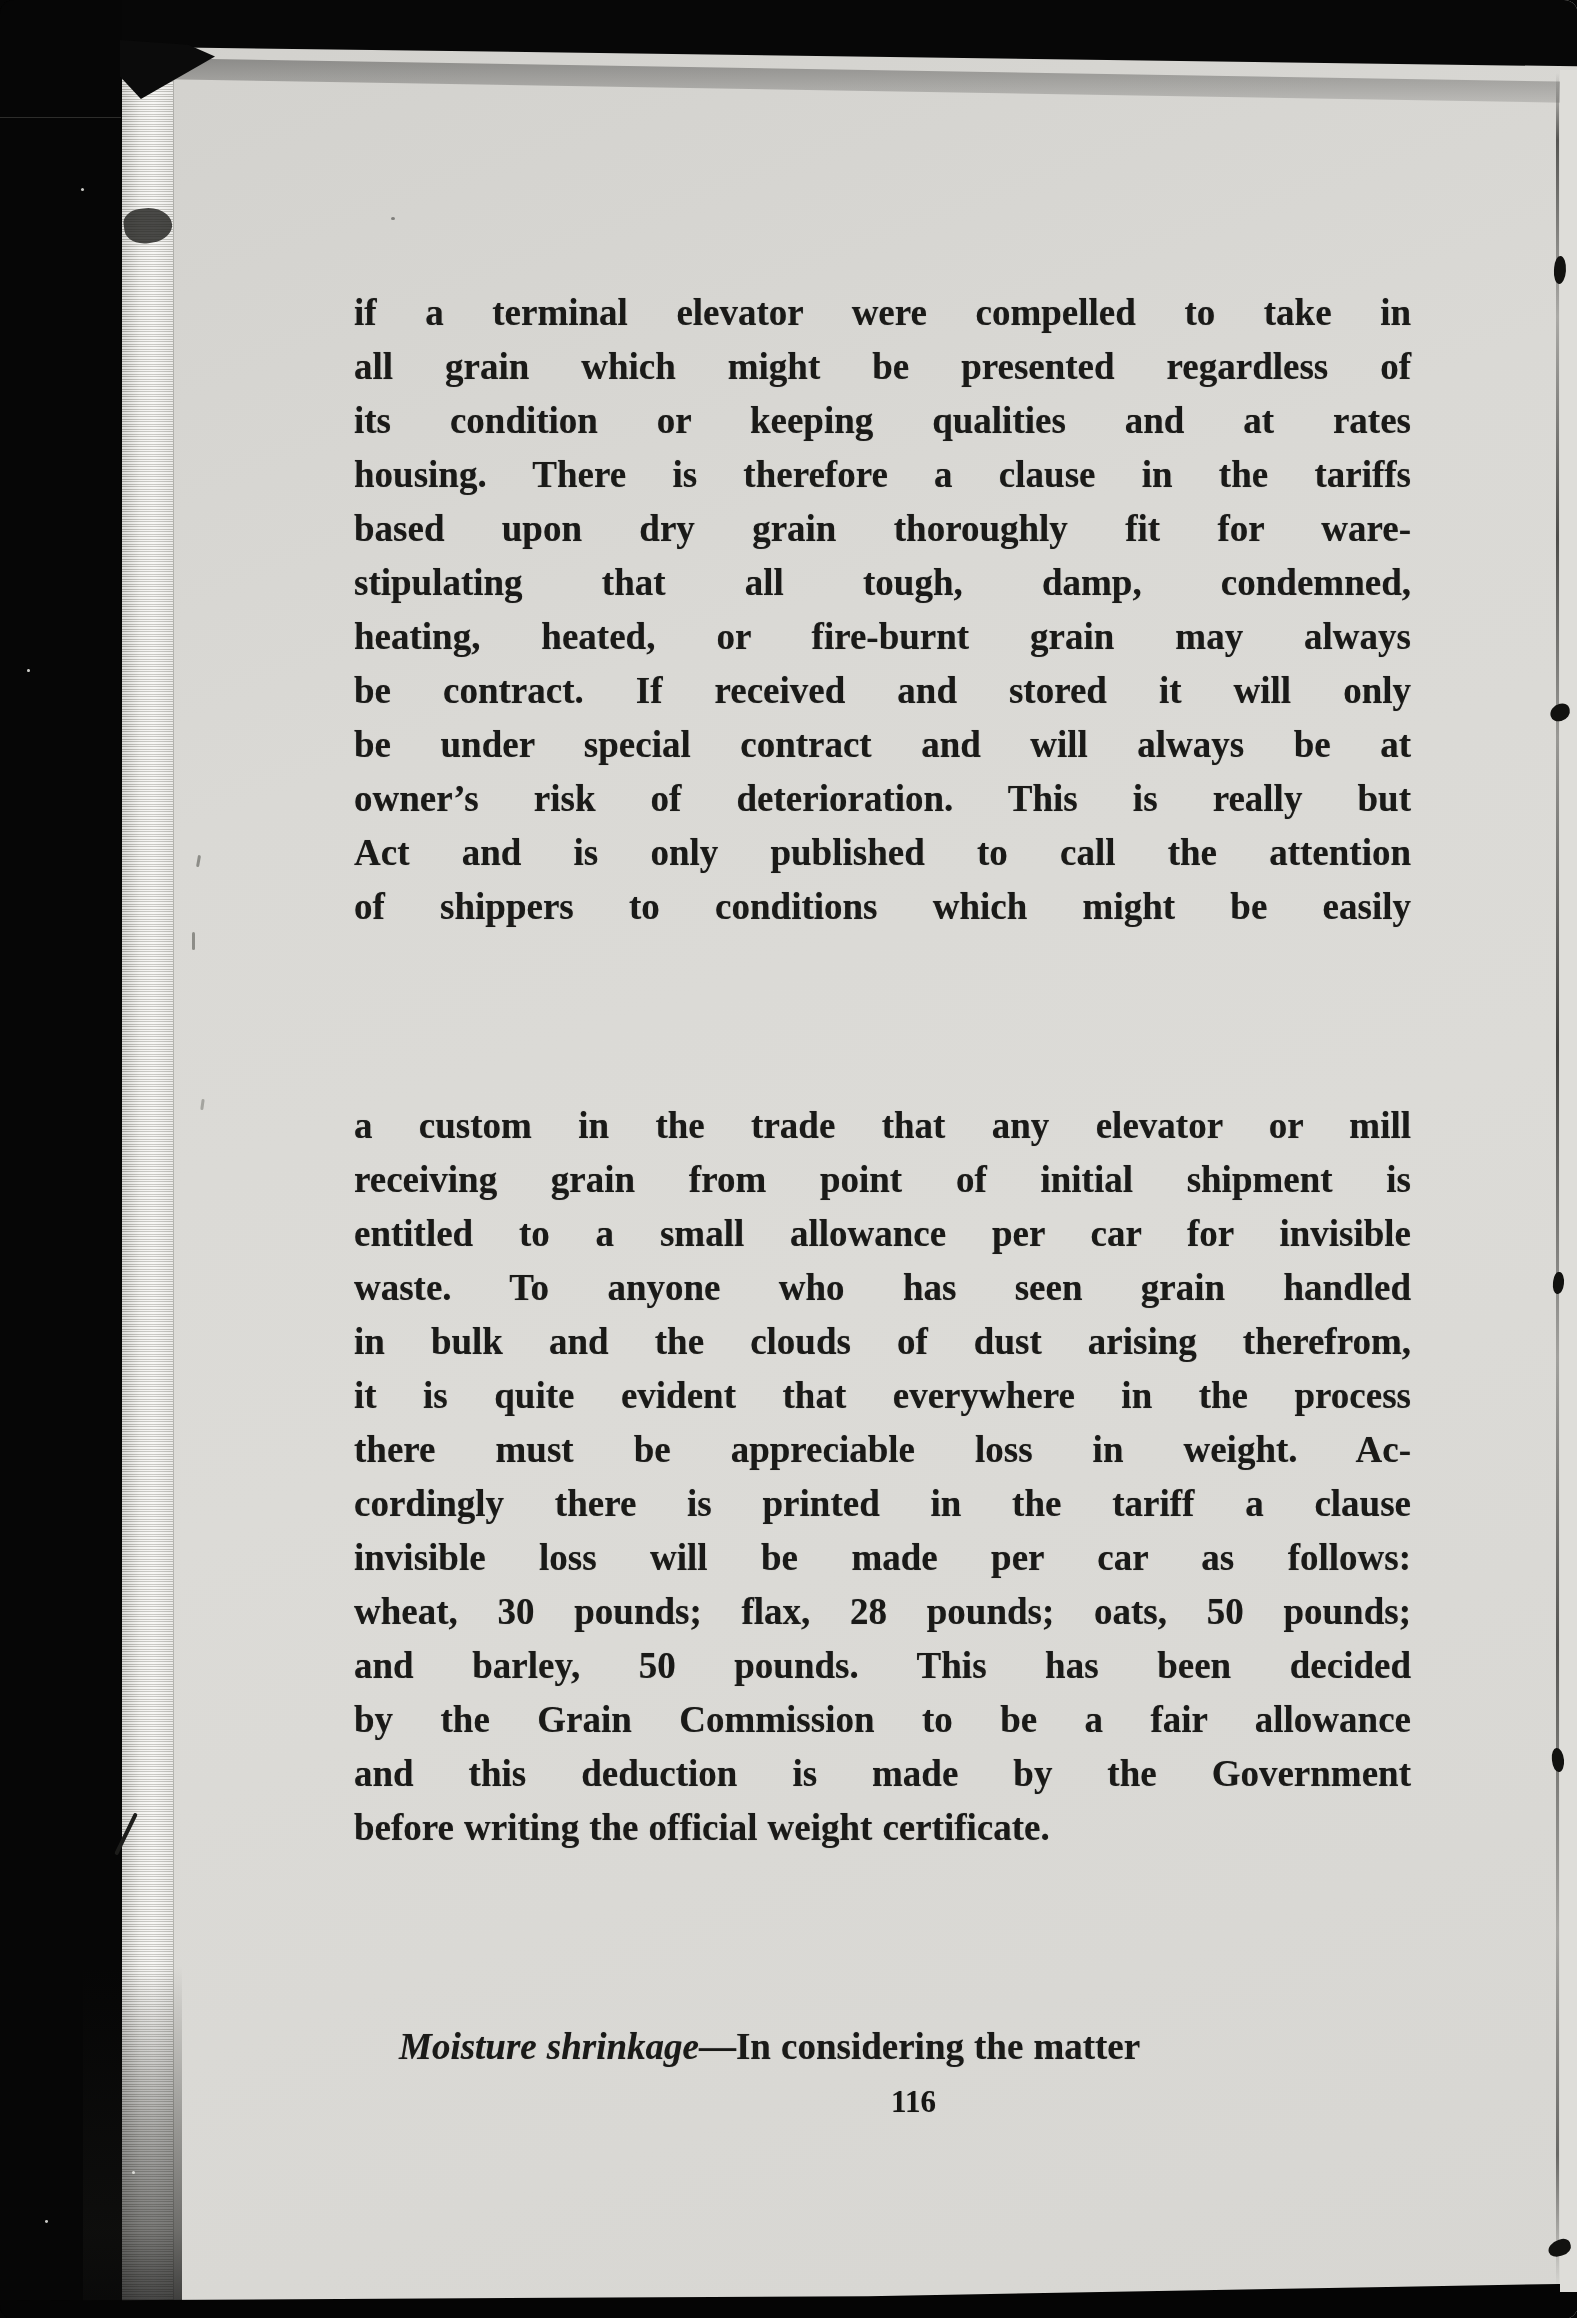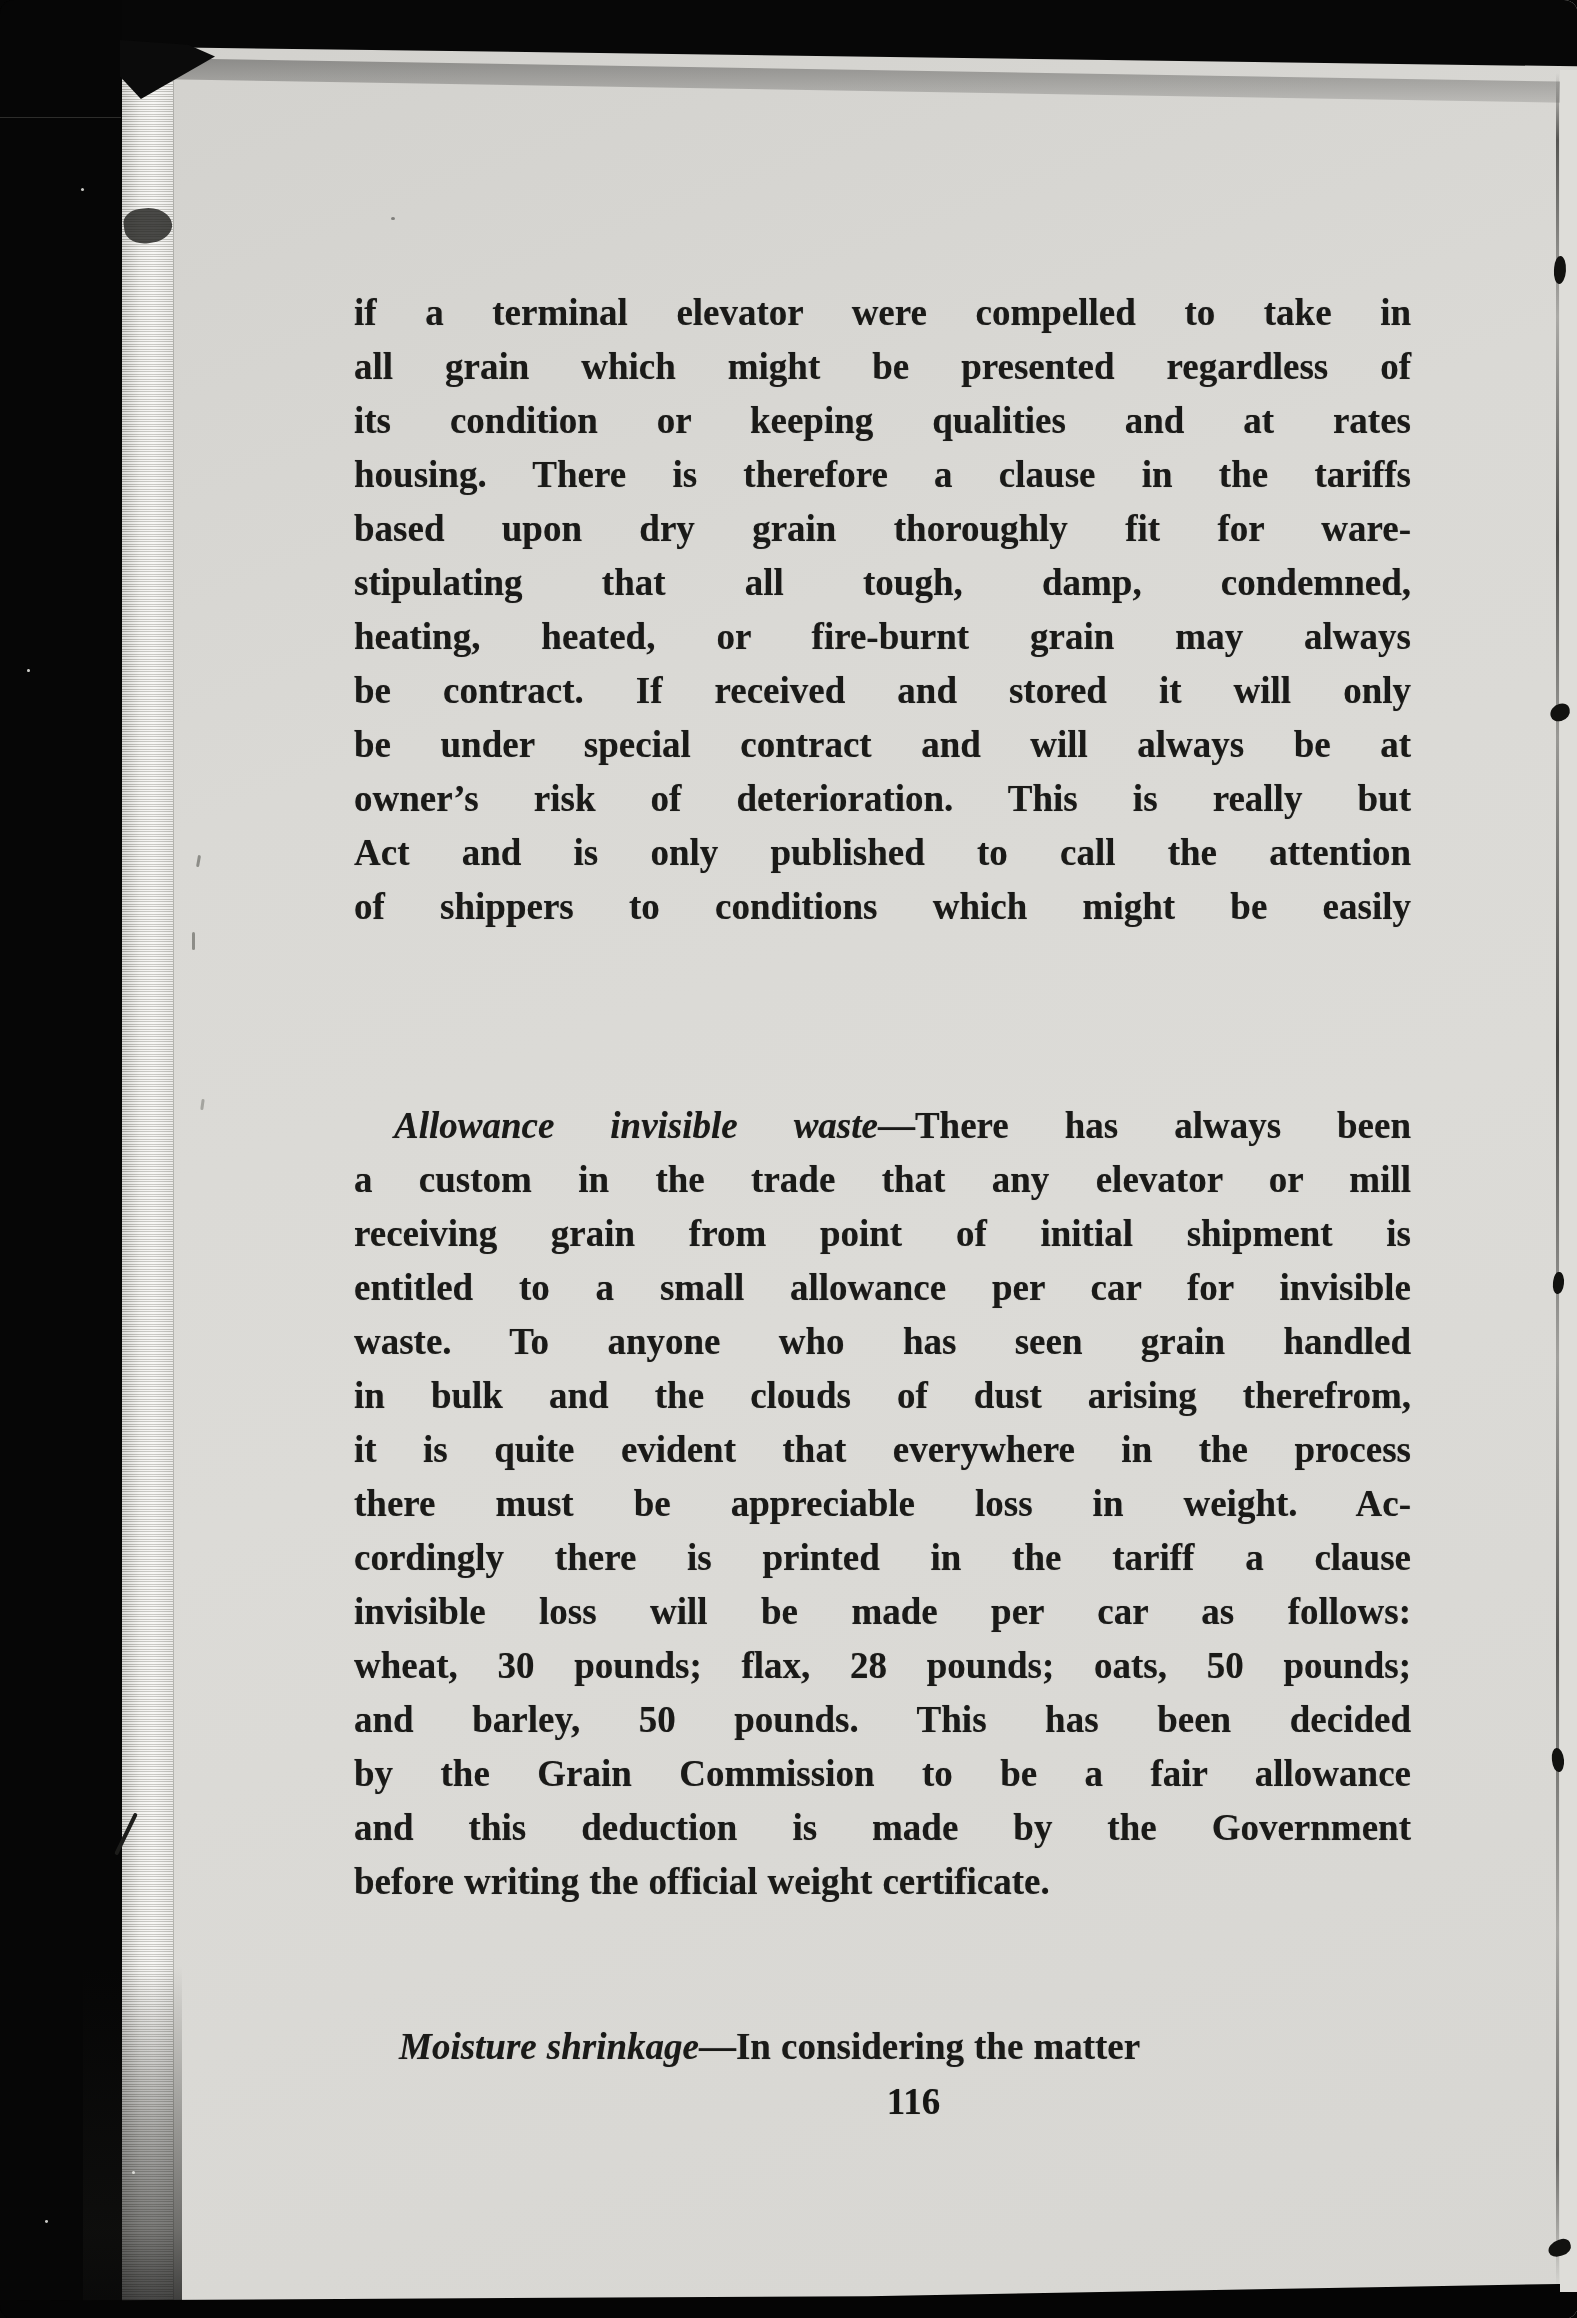--- a/index.html
+++ b/index.html
@@ -63,21 +63,21 @@
   .p2{top:1099px;}
   .p3{top:2020px;}
   .line{font-size:37px;line-height:54px;font-weight:bold;word-spacing:0.8px;
         text-align:justify;text-align-last:justify;
         text-shadow:0 0 0.8px rgba(25,25,22,.45);}
   .line.last{text-align-last:left;}
   .line.ind1{text-indent:40px;}
   .line.ind2{text-indent:45px;}
   .lead{font-style:italic;}
   .pagenum{position:absolute;left:0;top:2085px;width:1057px;padding-left:62px;box-sizing:border-box;
-        text-align:center;font-size:37px;line-height:33px;font-weight:bold;color:#161614;
+        text-align:center;font-size:31px;line-height:33px;font-weight:bold;color:#161614;
         text-shadow:0 0 0.8px rgba(25,25,22,.4);}
 </style>
 </head>
 <body>
 
 <div id="scan">
   <div class="page"></div>
   <div class="edge-strip"></div>
   <div class="edge-crease"></div>
 
@@ -118,21 +118,20 @@
       <div class="line">stipulating that all tough, damp, condemned,</div>
       <div class="line">heating, heated, or fire-burnt grain may always</div>
       <div class="line">be contract. If received and stored it will only</div>
       <div class="line">be under special contract and will always be at</div>
       <div class="line">owner’s risk of deterioration. This is really but</div>
       <div class="line">Act and is only published to call the attention</div>
       <div class="line">of shippers to conditions which might be easily</div>
     </div>
 
     <div class="para p2">
-      <div class="line ind1"><em class="lead">Allowance invisible waste</em><span>—There has always been</span></div>
       <div class="line">a custom in the trade that any elevator or mill</div>
       <div class="line">receiving grain from point of initial shipment is</div>
       <div class="line">entitled to a small allowance per car for invisible</div>
       <div class="line">waste. To anyone who has seen grain handled</div>
       <div class="line">in bulk and the clouds of dust arising therefrom,</div>
       <div class="line">it is quite evident that everywhere in the process</div>
       <div class="line">there must be appreciable loss in weight. Ac-</div>
       <div class="line">cordingly there is printed in the tariff a clause</div>
       <div class="line">invisible loss will be made per car as follows:</div>
       <div class="line">wheat, 30 pounds; flax, 28 pounds; oats, 50 pounds;</div>

